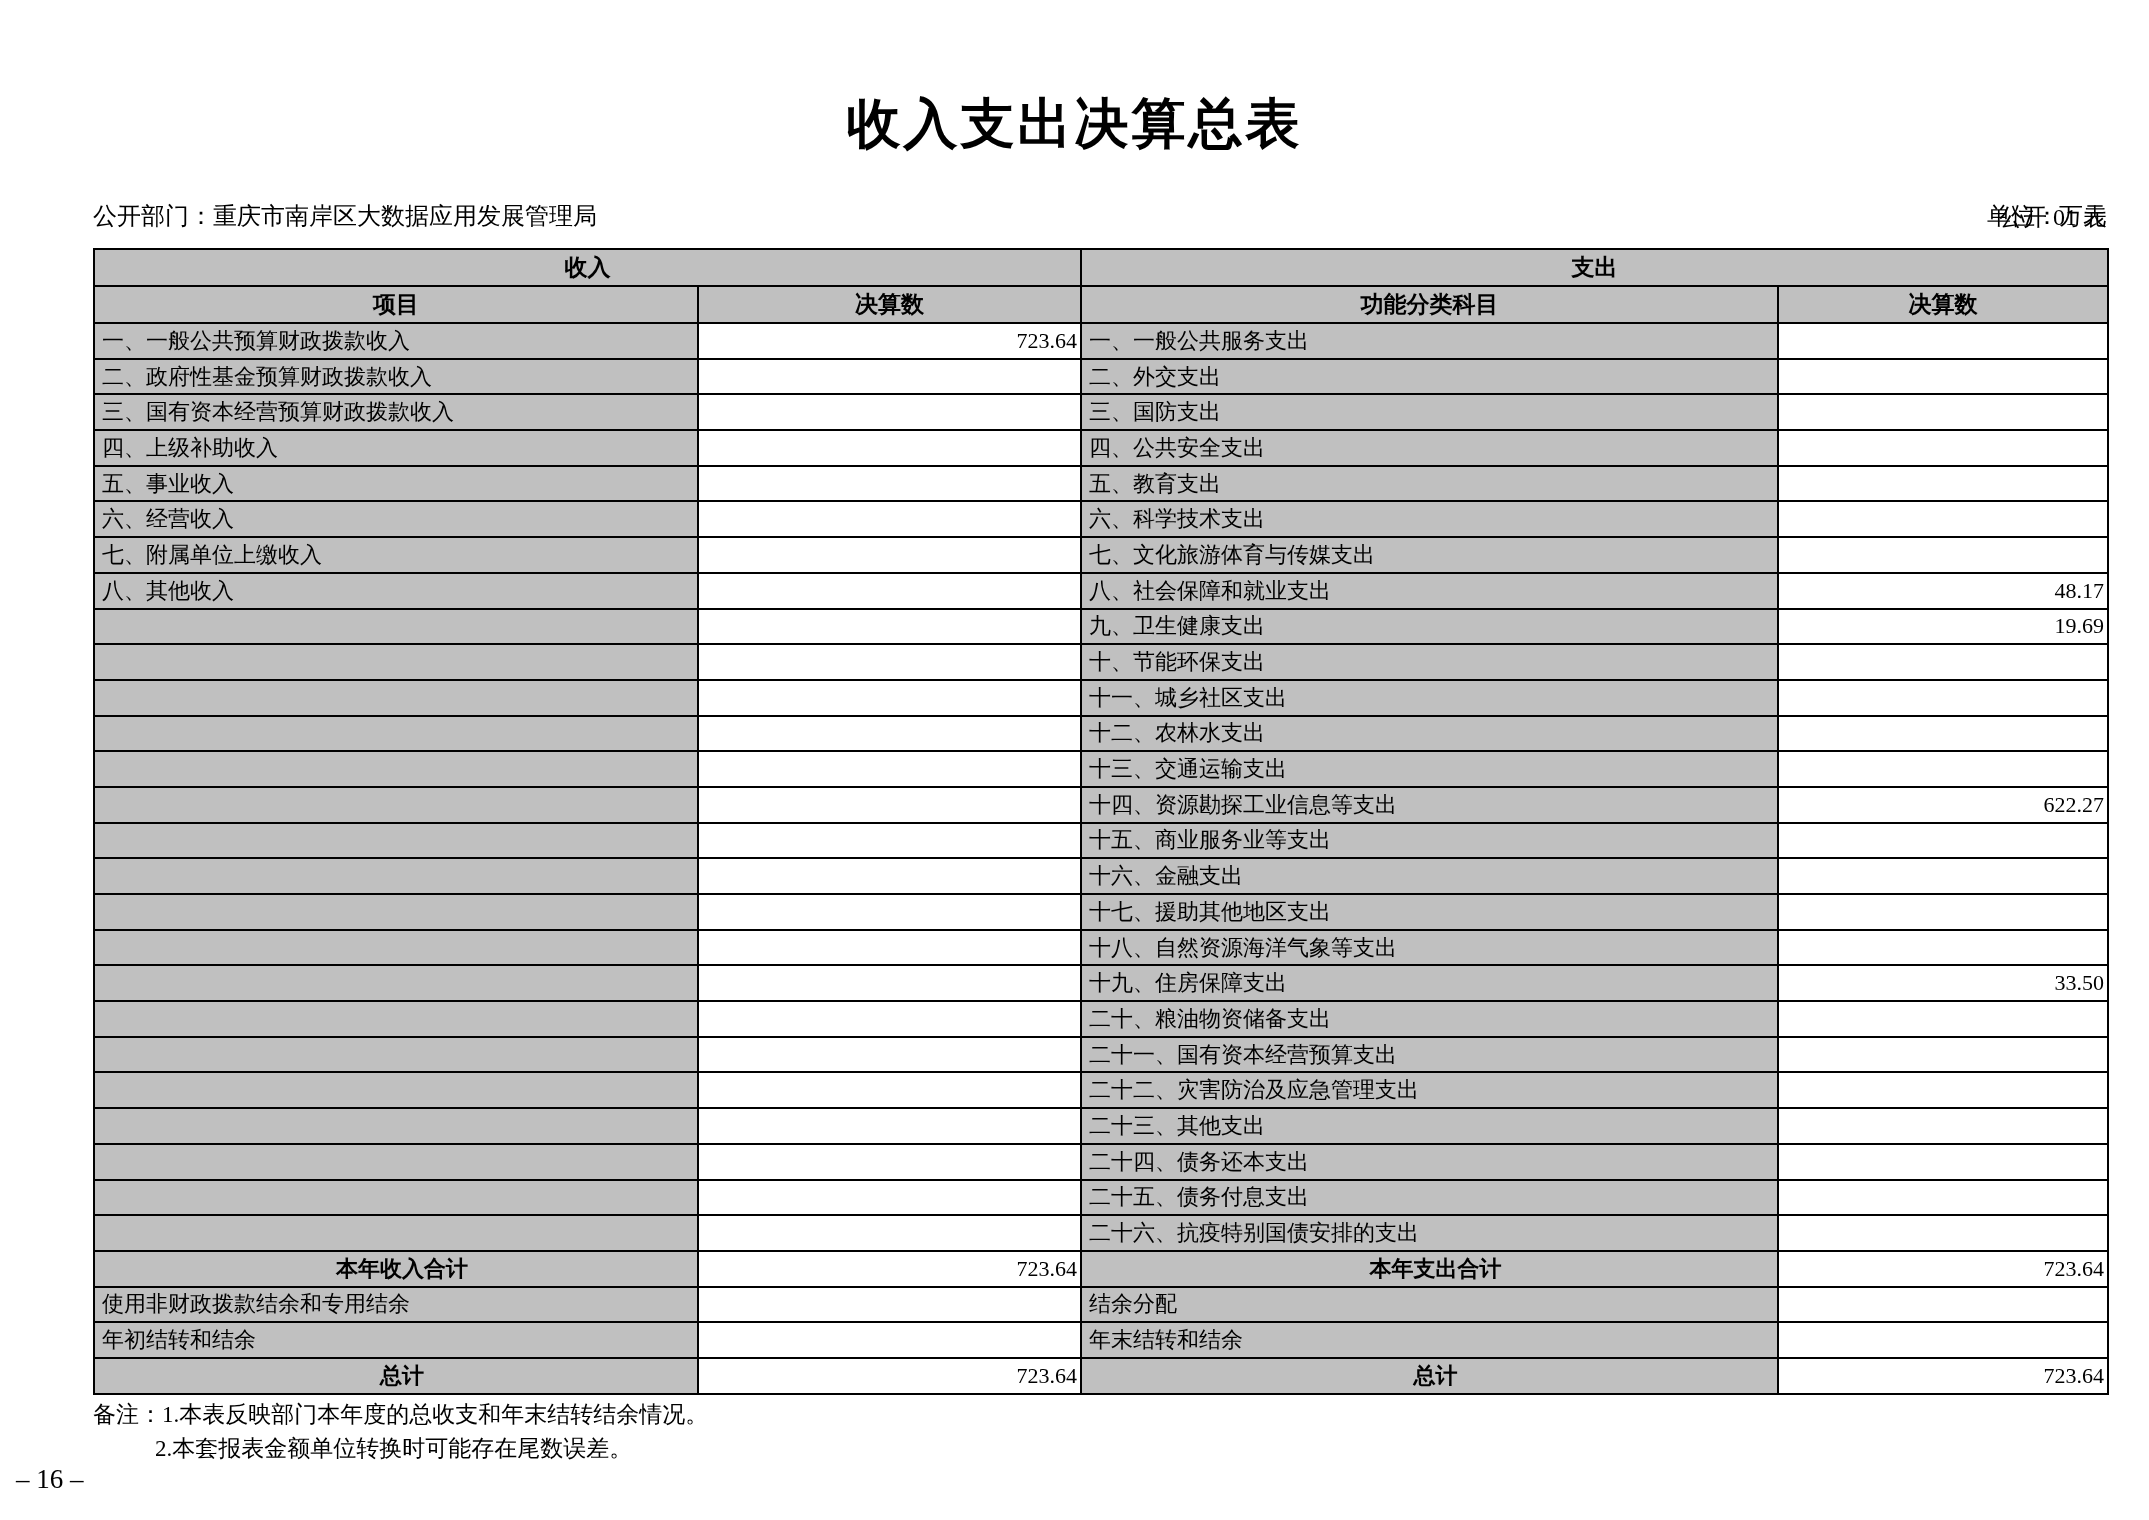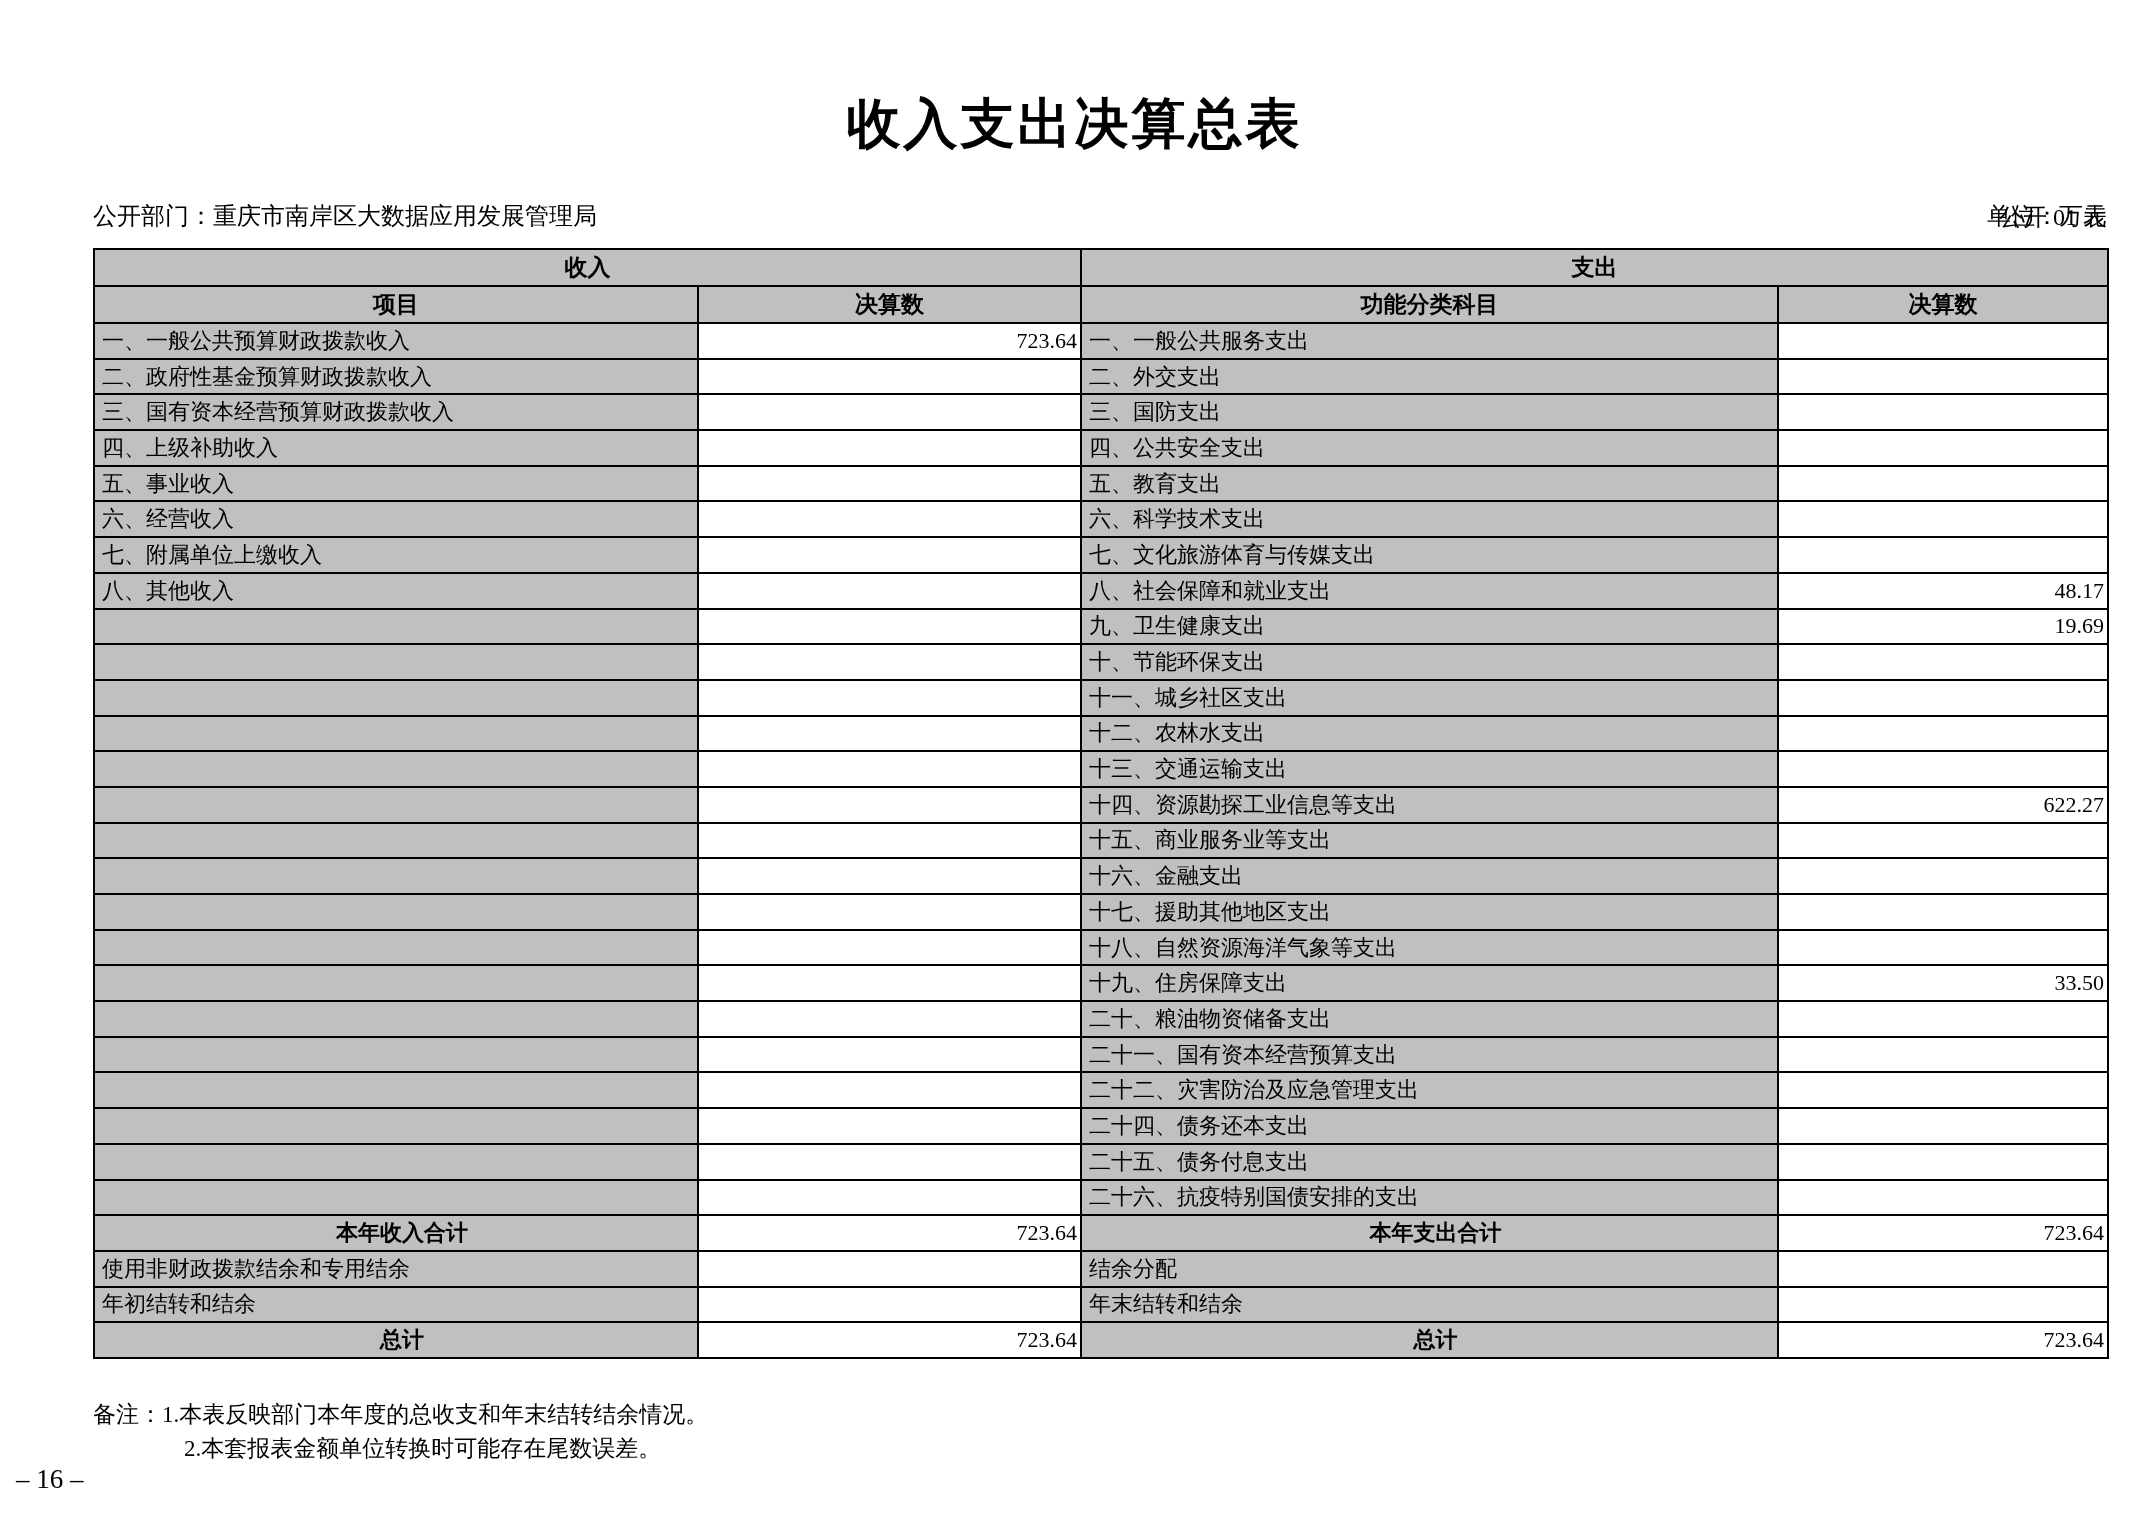--- a/index.html
+++ b/index.html
@@ -81,21 +81,21 @@
     font-weight: bold;
     text-align: center;
     padding-left: 12px;
   }
   .notes {
     position: absolute;
     top: 1398px; left: 93px;
     font-size: 23px;
     line-height: 34px;
   }
-  .note-line-2 { margin-left: 91px; }
+  .note-line-2 { margin-left: 62px; }
   .page-number {
     position: absolute;
     top: 1464px; left: 16px;
     width: 100%;
     text-align: left;
     font-size: 27px;
   }
 </style>
 </head>
 <body>
@@ -259,20 +259,26 @@
         </tr>
         <tr>
           <td class="label"></td>
           <td class="val"></td>
           <td class="label">二十二、灾害防治及应急管理支出</td>
           <td class="val"></td>
         </tr>
         <tr>
           <td class="label"></td>
           <td class="val"></td>
+          <td class="label">二十三、其他支出</td>
+          <td class="val"></td>
+        </tr>
+        <tr>
+          <td class="label"></td>
+          <td class="val"></td>
           <td class="label">二十四、债务还本支出</td>
           <td class="val"></td>
         </tr>
         <tr>
           <td class="label"></td>
           <td class="val"></td>
           <td class="label">二十五、债务付息支出</td>
           <td class="val"></td>
         </tr>
         <tr>

